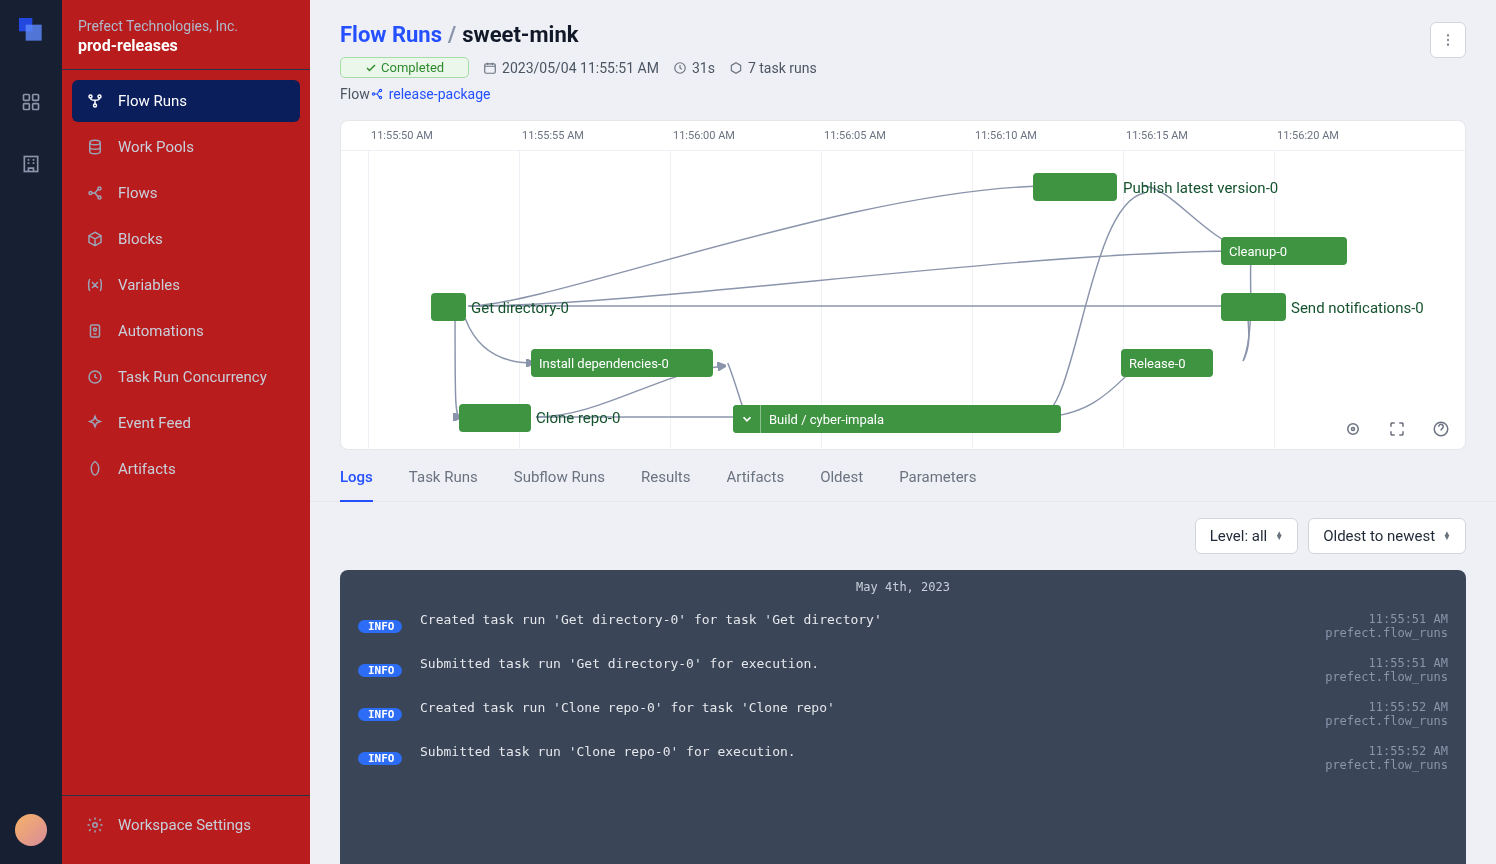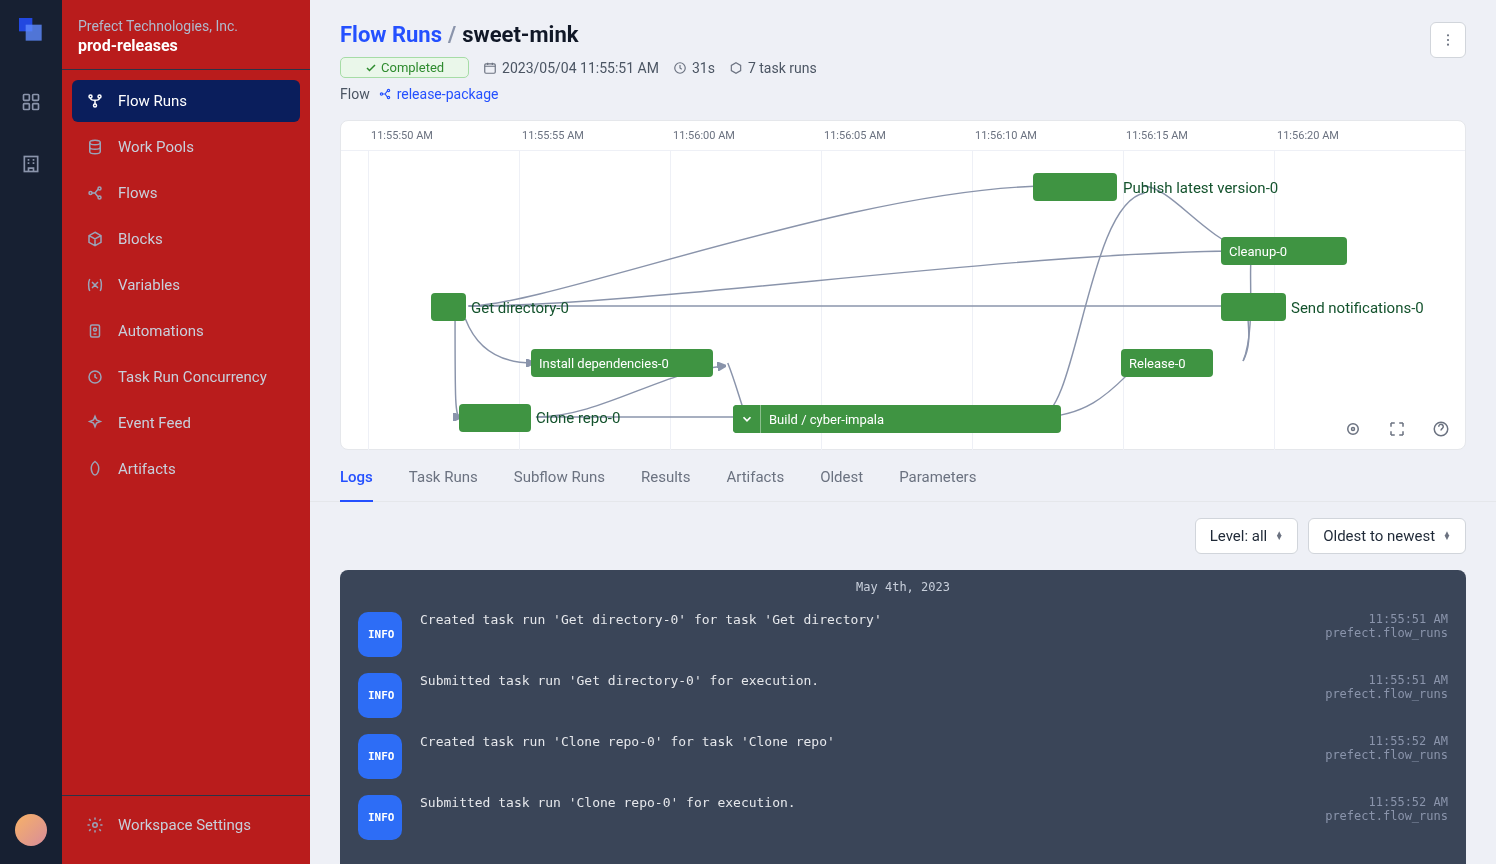--- a/index.html
+++ b/index.html
@@ -100,21 +100,21 @@
   padding: 2px 24px;
   border-radius: 5px;
   display: flex; align-items: center; gap: 4px;
 }
 .meta-item { display: flex; align-items: center; gap: 5px; }
 .meta-icon { width: 14px; height: 14px; color: #6b7280; }
 .flow-row {
   margin-top: 8px;
   font-size: 14px;
   color: #4b5563;
-  display: flex; align-items: center; gap: 8px;
+  display: flex; align-items: center; gap: 0;
 }
 .flow-link { color: #2450ff; display: flex; align-items: center; gap: 5px; }
 .menu-btn {
   width: 36px; height: 36px;
   border: 1px solid #d1d5db;
   border-radius: 6px;
   background: #fff;
   display: flex; align-items: center; justify-content: center;
   color: #6b7280;
   cursor: pointer;
@@ -242,25 +242,26 @@
   display: flex;
   align-items: flex-start;
   padding: 8px 18px;
   gap: 18px;
 }
 .log-badge {
   background: #2d6df6;
   color: #fff;
   font-size: 11px;
   font-weight: 700;
-  padding: 16px 10px;
+  padding: 0 10px;
   border-radius: 10px;
   flex-shrink: 0;
   width: 44px;
   text-align: center;
+  margin-top: 8px;
 }
 .log-msg { flex: 1; }
 .log-right {
   text-align: right;
   color: #8a94ab;
   font-size: 12px;
   flex-shrink: 0;
 }
 .log-right .log-src { display:block; }
 </style>

